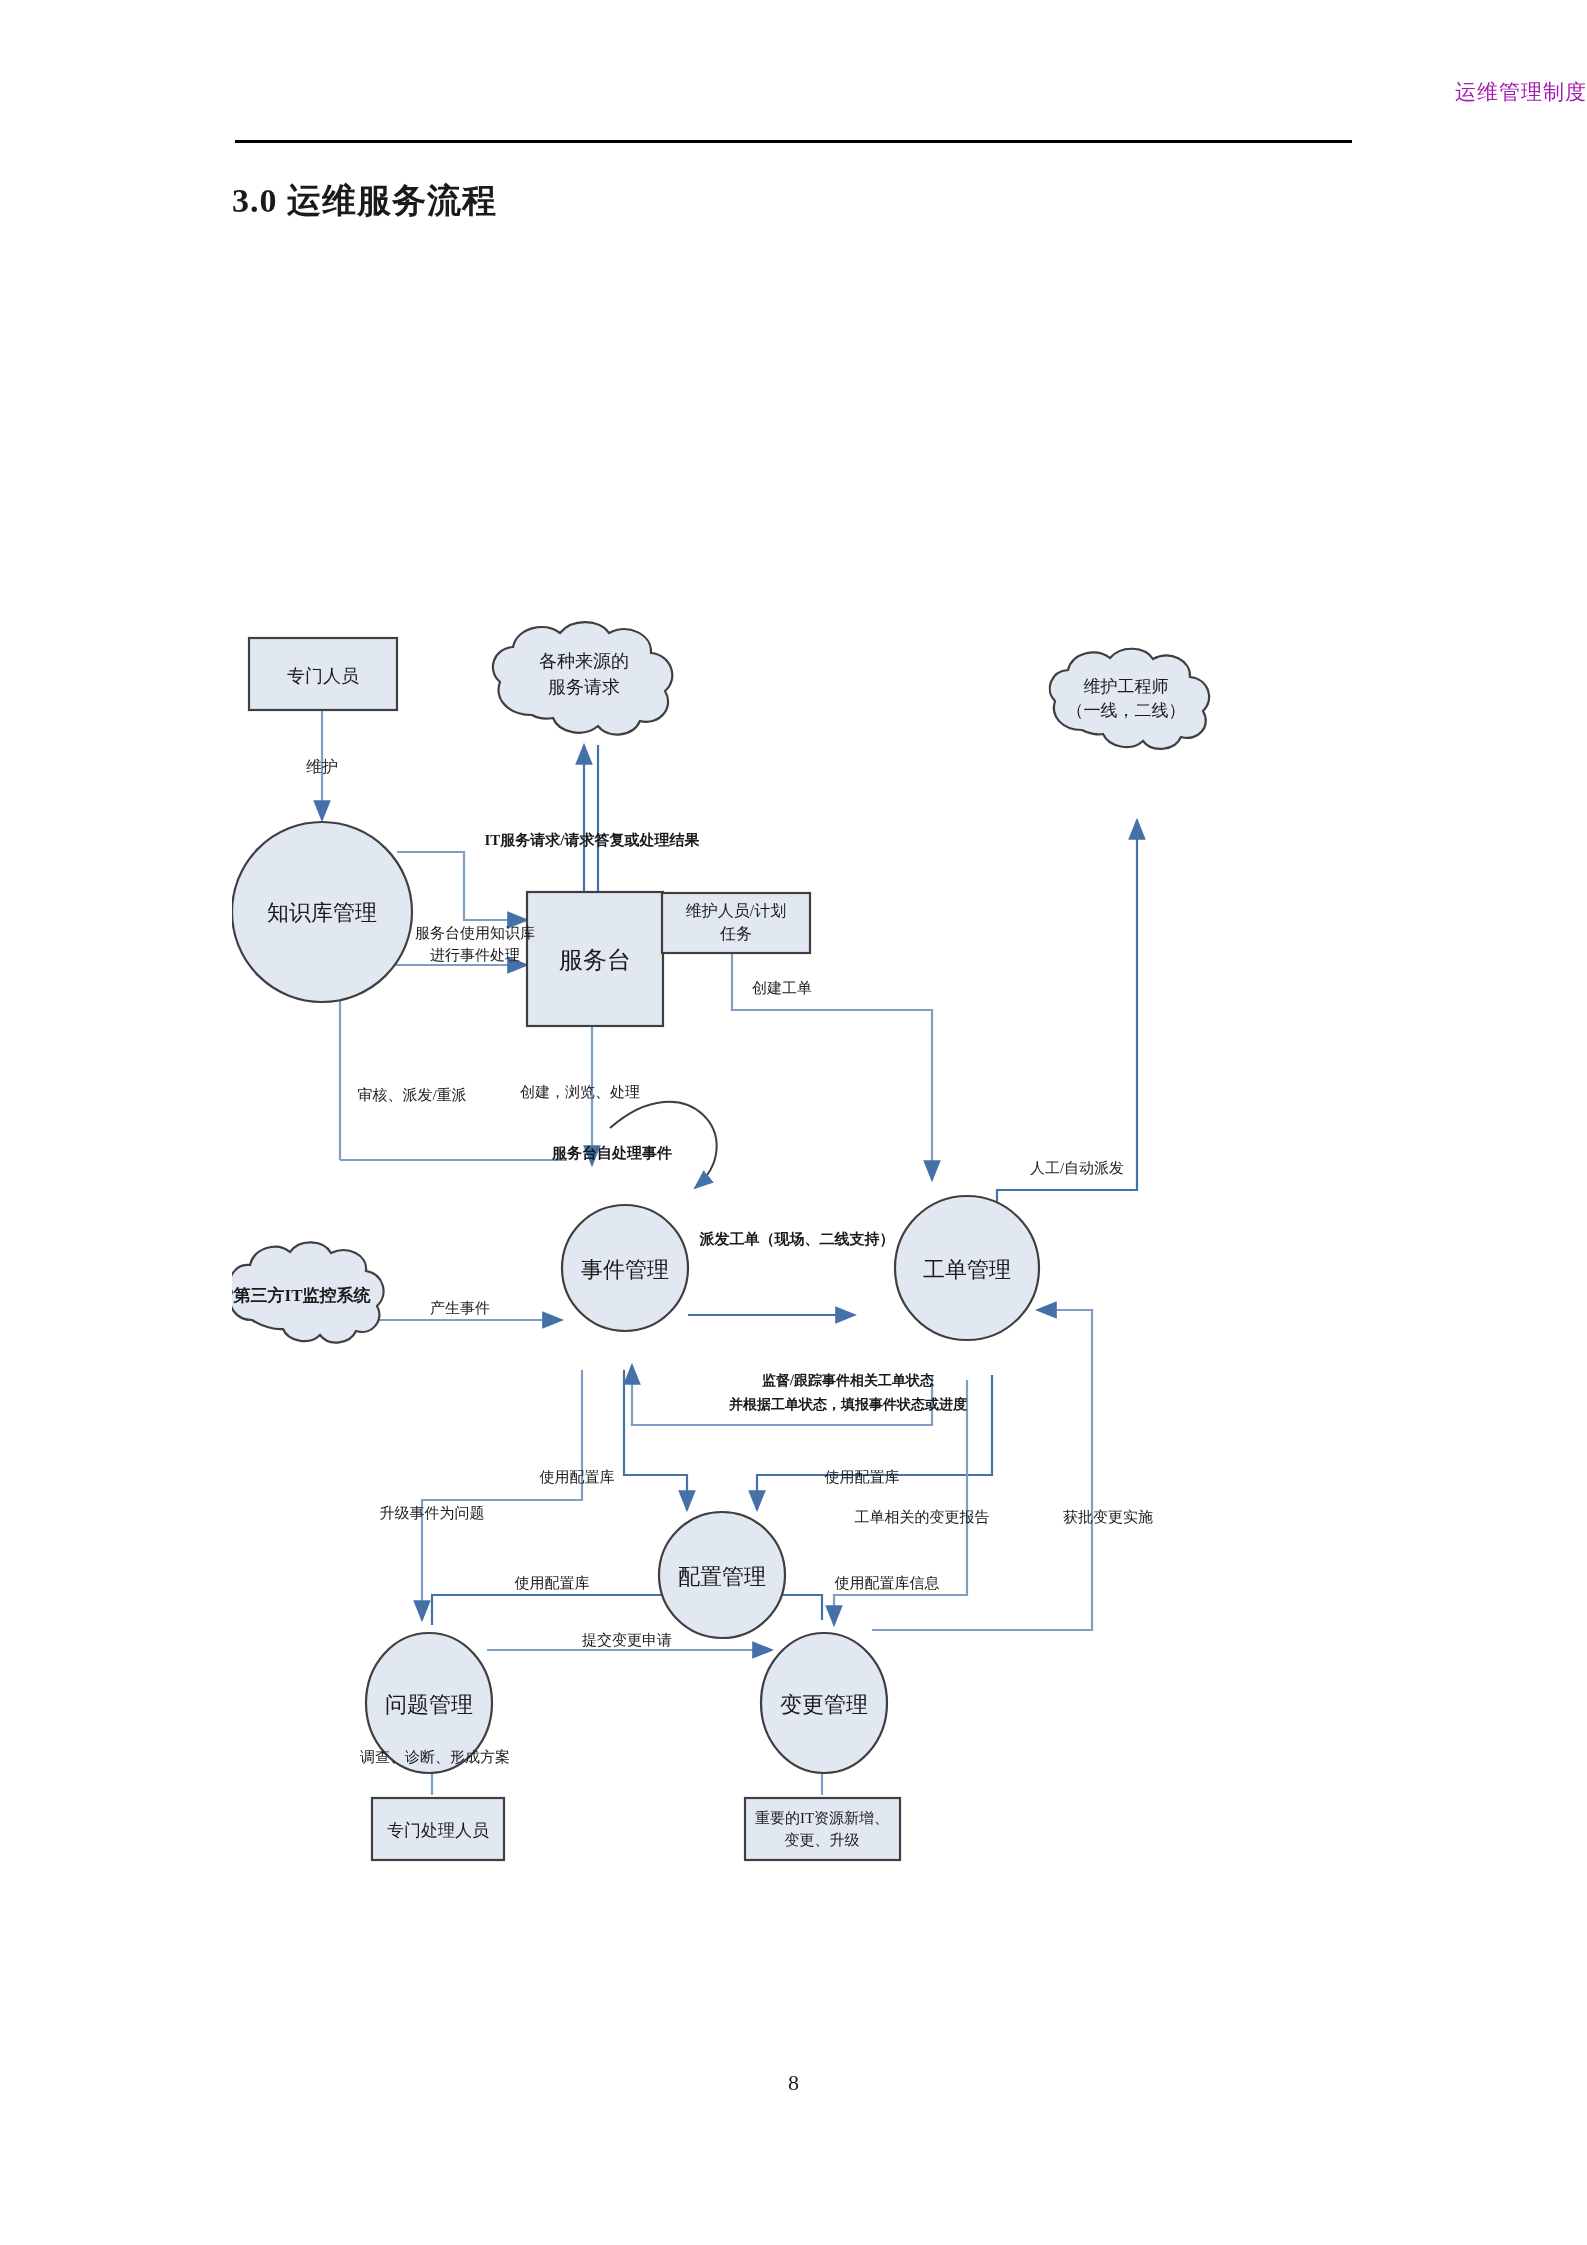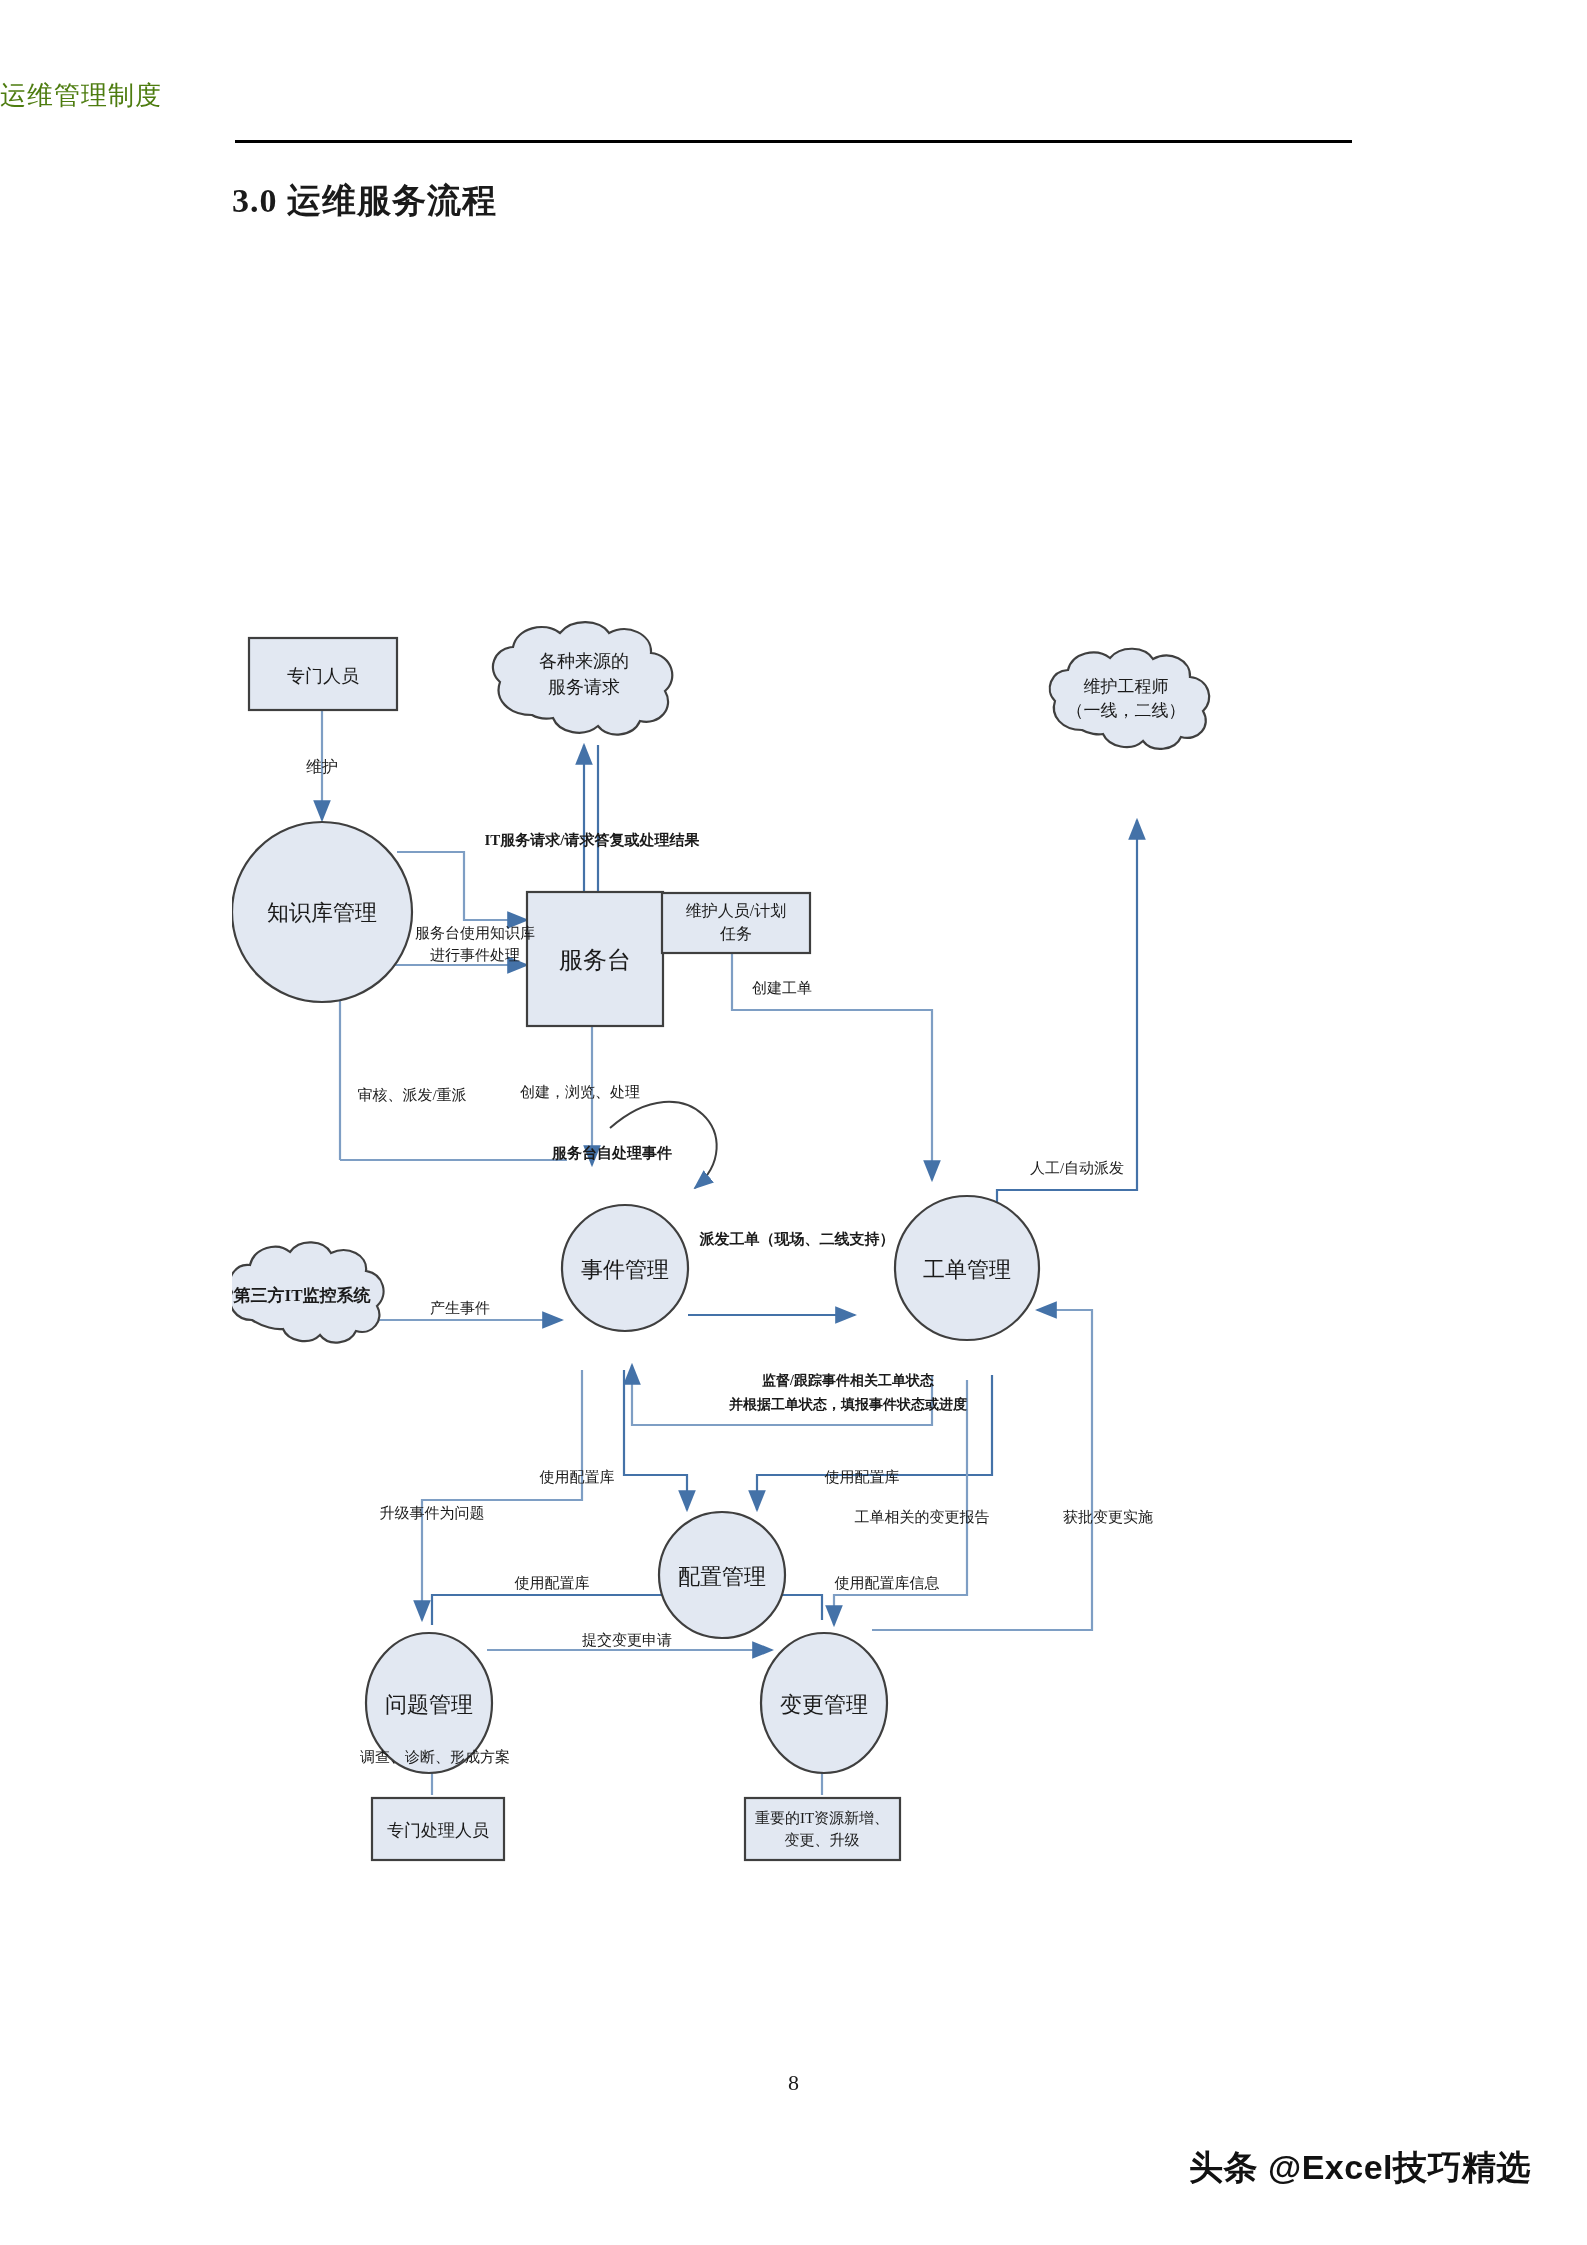--- a/index.html
+++ b/index.html
@@ -9,24 +9,24 @@
     font-family:"Liberation Serif","DejaVu Serif",serif;
     color:#1a1a1a;
     position:relative;
     overflow:hidden;
   }
   .page{position:absolute;inset:0;}
 
   
   .hdr-text{
     position:absolute;left:0;right:0;top:78px;
-    text-align:left;
-    font-size:26px;
+    text-align:right;
+    font-size:21px;
     letter-spacing:1px;
-    color:#4d7c0f;
+    color:#a21caf;
   }
   .hdr-rule{
     position:absolute;left:235px;right:235px;top:140px;
     border-top:3px solid #000;
   }
 
   
   .h2{
     position:absolute;left:232px;top:178px;
     font-size:34px;font-weight:bold;letter-spacing:1px;
@@ -238,15 +238,14 @@
         <text x="655" y="968" font-size="15">使用配置库信息</text>
         <text x="690" y="902" font-size="15">工单相关的变更报告</text>
         <text x="876" y="902" font-size="15">获批变更实施</text>
         <text x="395" y="1025" font-size="15">提交变更申请</text>
         <text x="203" y="1142" font-size="15">调查、诊断、形成方案</text>
       </g>
     </svg>
   </div>
 
   <div class="page-num">8</div>
-  <div class="watermark">头条 @Excel技巧精选</div>
 
 </div>
 
 </body></html>

